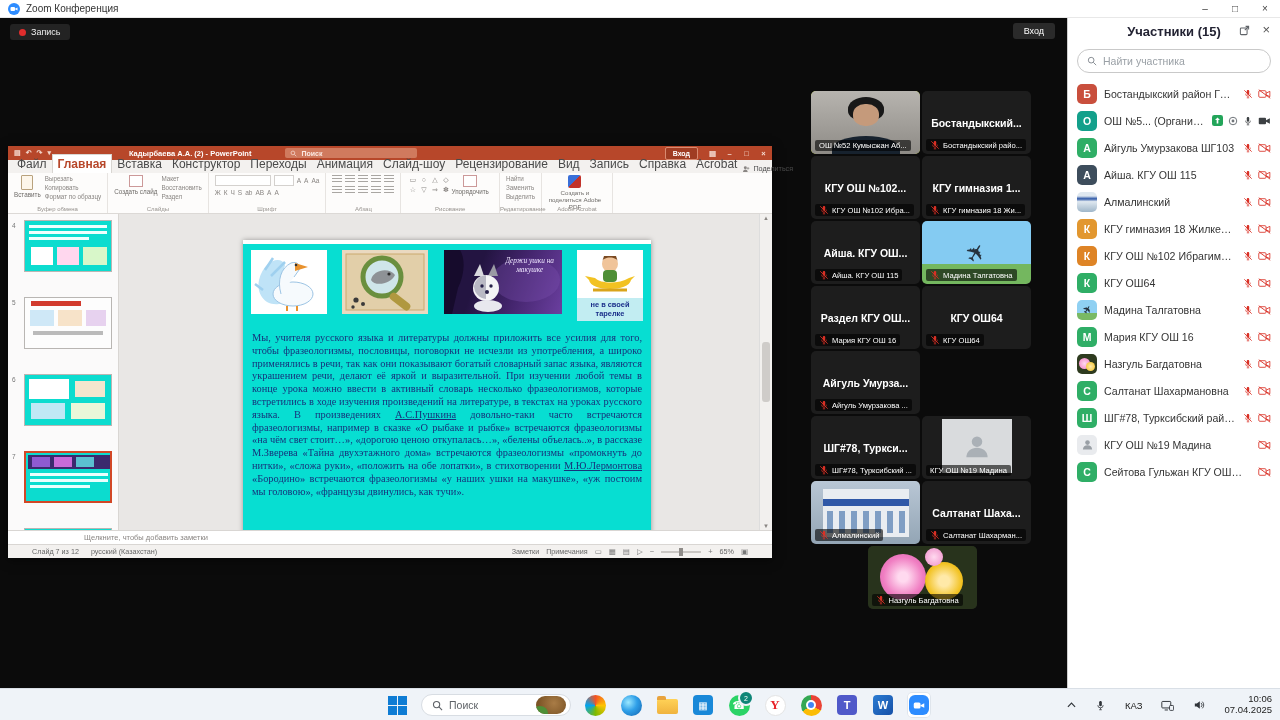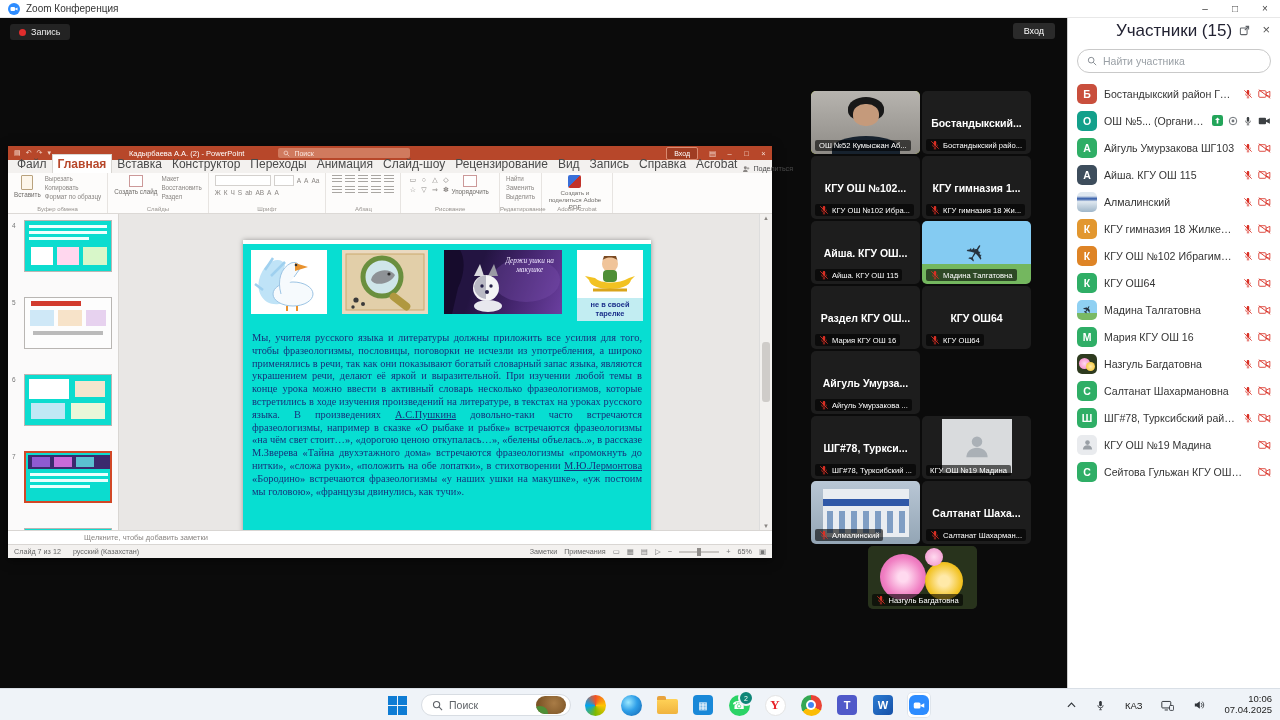--- a/index.html
+++ b/index.html
@@ -16,21 +16,21 @@
 
   
   .meeting{position:absolute;left:0;top:18px;width:1067px;height:670px;background:#0b0b0b;}
   .recpill{position:absolute;left:10px;top:6px;height:16px;background:#232323;border-radius:3px;display:flex;align-items:center;gap:5px;padding:0 9px;}
   .recdot{width:7px;height:7px;border-radius:50%;background:#e02d2d;}
   .rectext{color:#ececec;font-size:9px;}
   .msignin{position:absolute;right:12px;top:5px;background:#2a2a2a;color:#fff;font-size:9px;padding:3px 11px;border-radius:3px;}
 
   
   .ppt{position:absolute;left:8px;top:128px;width:764px;height:412px;background:#f3f1ef;box-shadow:0 2px 10px rgba(0,0,0,.55);font-family:"Liberation Sans",sans-serif;}
-  .ppt-title{height:14px;background:#b7472a;display:flex;align-items:center;color:#fff;font-size:7.5px;}
+  .ppt-title{height:14px;background:#b7472a;display:flex;align-items:center;color:#fff;font-size:7.5px;font-weight:bold;}
   .qat{display:flex;gap:5px;margin-left:6px;color:#f2d4c8;font-size:7px;}
   .ppt-title-text{margin-left:78px;white-space:nowrap;}
   .ppt-search{margin-left:34px;width:122px;height:10px;background:#d07a5e;border-radius:2px;display:flex;align-items:center;gap:4px;padding:0 5px;color:#fbe9e2;font-size:7px;}
   .ppt-right{margin-left:auto;display:flex;align-items:center;}
   .ppt-signin{background:#a03c22;padding:2px 7px;font-size:7px;border:1px solid #d98a70;border-radius:2px;margin-right:6px;}
   .pwc{width:17px;text-align:center;font-size:7.5px;color:#f6ded5;}
   .ppt-tabs{height:13px;display:flex;align-items:flex-end;background:#f3f1ef;padding-left:4px;}
   #tabsList{display:flex;align-items:flex-end;}
   .ppt-tab{font-size:12px;color:#4a4a4a;padding:2px 5px 2px;white-space:nowrap;}
   .ppt-tab.active{background:#fff;border:1px solid #d9d6d2;border-bottom:none;color:#b7472a;font-weight:bold;}
@@ -61,21 +61,21 @@
   .slide::before{content:"";position:absolute;left:0;top:0;right:0;height:4px;background:#fff;}
   .imgrow{position:absolute;left:8px;top:10px;right:8px;height:78px;display:flex;justify-content:space-between;align-items:flex-start;}
   .simg{position:relative;overflow:hidden;}
   .puppytext{position:absolute;right:3px;top:7px;width:58px;text-align:center;color:#efe6ff;font-size:7.3px;font-style:italic;font-family:"Liberation Serif",serif;line-height:1.2;}
   .platecap{background:#c2edf2;color:#1b2f8a;font-weight:bold;font-size:7.4px;text-align:center;line-height:1.25;padding:2px 2px;}
   .slidetext{position:absolute;left:9px;right:9px;top:92px;bottom:8px;font-family:"Liberation Serif",serif;font-size:10.4px;line-height:1.23;color:#16347c;text-align:justify;}
   .slidetext .u{text-decoration:underline;}
   .vscroll{width:12px;background:#f2f0ee;border-left:1px solid #ddd;display:flex;flex-direction:column;align-items:center;justify-content:space-between;padding:1px 0;font-size:6px;color:#8a8683;}
   .vthumb{width:8px;height:60px;background:#cfccc9;border-radius:3px;}
   .notes{position:absolute;left:0;right:0;bottom:14px;height:14px;background:#fff;border-top:1px solid #d9d6d3;display:flex;align-items:center;padding-left:76px;font-size:7.5px;color:#8a8683;box-sizing:border-box;}
-  .status{position:absolute;left:0;right:0;bottom:0;height:14px;background:#f3f1ef;border-top:1px solid #d9d6d3;display:flex;align-items:center;font-size:7.2px;color:#666;padding:0 6px;gap:12px;box-sizing:border-box;}
+  .status{position:absolute;left:0;right:0;bottom:0;height:14px;background:#f3f1ef;border-top:1px solid #d9d6d3;display:flex;align-items:center;font-size:7.2px;color:#666;padding:0 24px;gap:12px;box-sizing:border-box;}
   .st-right{margin-left:auto;display:flex;align-items:center;gap:7px;}
   .viewic{font-size:7.5px;color:#777;}
   .sl-track{width:40px;height:2px;background:#c9c6c3;position:relative;}
   .sl-thumb{position:absolute;left:18px;top:-3px;width:4px;height:8px;background:#8f8c89;}
 
   
   .vgrid{position:absolute;left:810px;top:72px;width:224px;}
   .vrow{display:flex;}
   .vrow.single{justify-content:center;}
   .tile{width:109px;height:63px;background:#1d1d1d;border-radius:5px;position:relative;overflow:hidden;margin:1px;flex:none;}
@@ -95,21 +95,21 @@
   .broof{position:absolute;left:0;top:10px;width:100%;height:7px;background:#2f58a7;}
   .bwin{position:absolute;left:4px;top:22px;right:4px;bottom:4px;background:repeating-linear-gradient(90deg,#7f9ec4 0 6px,#e9edf1 6px 12px);}
   .pf{background:#28331c;}
   .fl1{position:absolute;left:12px;top:8px;width:46px;height:46px;border-radius:50%;background:radial-gradient(circle,#ffd9ef 15%,#f07ec2 60%,#d95daa);}
   .fl2{position:absolute;right:14px;top:16px;width:38px;height:38px;border-radius:50%;background:radial-gradient(circle,#ffe9a8 20%,#f2c222 65%,#d9a41a);}
   .fl3{position:absolute;right:34px;top:2px;width:18px;height:18px;border-radius:50%;background:radial-gradient(circle,#ffd9ef,#ef8ec9);}
 
   
   .panel{position:absolute;left:1067px;top:18px;width:213px;height:670px;background:#fff;border-left:1px solid #cfcfcf;display:flex;flex-direction:column;box-sizing:border-box;}
   .phead{height:26px;display:flex;align-items:center;justify-content:center;position:relative;flex:none;}
-  .ptitle{font-size:17px;font-weight:normal;color:#232333;}
+  .ptitle{font-size:13px;font-weight:bold;color:#232333;}
   .popout{position:absolute;right:30px;top:7px;}
   .pclose{position:absolute;right:10px;top:4px;font-size:13px;color:#555;}
   .psearch{margin:5px 9px 4px;height:22px;border:1px solid #c9c9c9;border-radius:12px;display:flex;align-items:center;gap:6px;padding:0 9px;color:#9aa0a6;font-size:10.5px;flex:none;}
   .plist{flex:1;padding:3px 9px 0;overflow:hidden;}
   .prow{height:27px;display:flex;align-items:center;gap:7px;}
   .pavatar{width:20px;height:20px;border-radius:5px;color:#fff;font-weight:bold;font-size:10.5px;display:flex;align-items:center;justify-content:center;flex:none;overflow:hidden;position:relative;}
   .pav-air{background:linear-gradient(#8fd0f2 65%,#79b964 35%);}
   .pav-air .plane{font-size:10px;transform:rotate(-58deg);color:#26323d;}
   .pav-bld{background:linear-gradient(#dfe8f0 20%,#2f58a7 34%,#dfe8f0 48%,#9fb6c9);}
   .pav-flw{background:#2e3b1f;}

